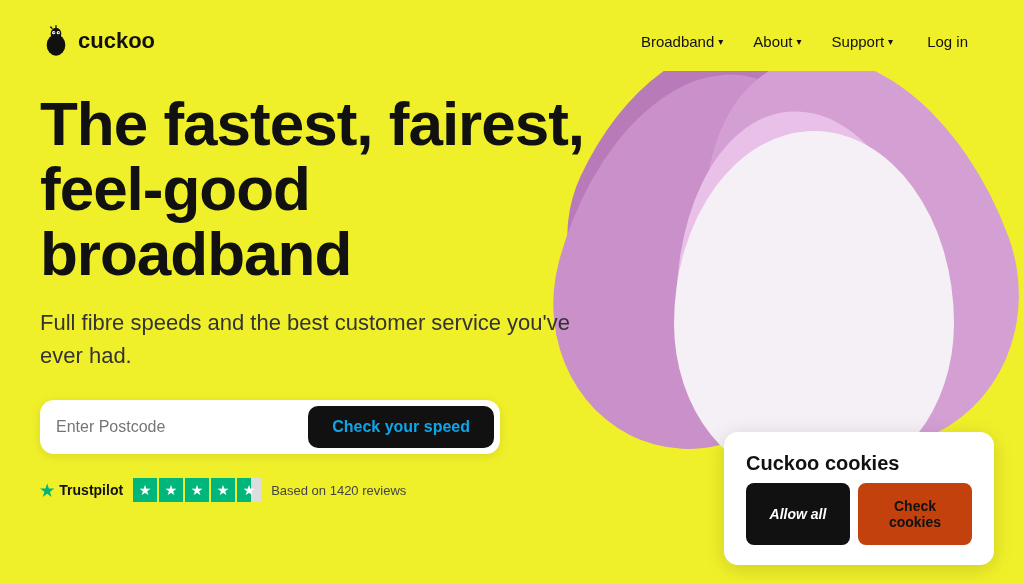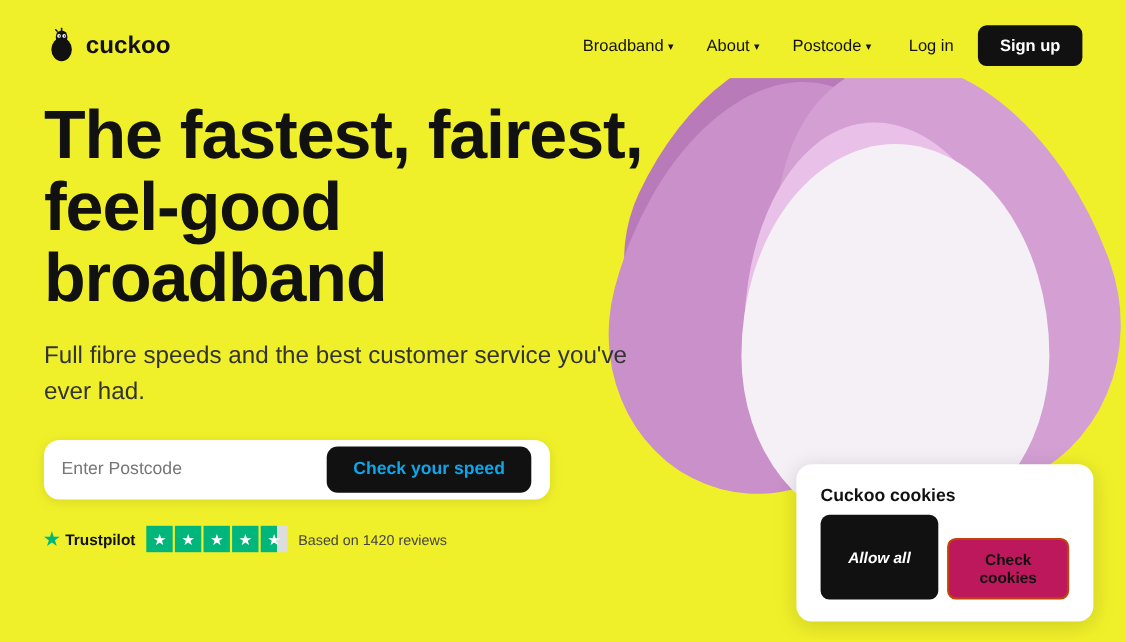--- a/index.html
+++ b/index.html
@@ -100,21 +100,21 @@
       font-size: 22px;
       color: #333;
       line-height: 1.5;
       margin-bottom: 28px;
     }
     .search-bar {
       display: flex;
       align-items: center;
       background: #fff;
       border-radius: 14px;
-      padding: 6px 17px 6px 16px;
+      padding: 6px 6px 6px 16px;
       max-width: 460px;
       box-shadow: 0 2px 12px rgba(0,0,0,0.1);
       margin-bottom: 24px;
     }
     .search-input {
       flex: 1;
       border: none;
       outline: none;
       font-size: 16px;
       color: #999;
@@ -230,21 +230,21 @@
       bottom: 30px;
       right: 30px;
       background: #fff;
       border-radius: 14px;
       padding: 20px 22px;
       width: 270px;
       box-shadow: 0 4px 20px rgba(0,0,0,0.15);
       z-index: 20;
     }
     .cookie-title {
-      font-size: 16px;
+      font-size: 20px;
       font-weight: 700;
       color: #111;
       margin-bottom: 8px;
     }
     .cookie-text {
       font-size: 13px;
       color: #555;
       line-height: 1.4;
       margin-bottom: 16px;
     }
@@ -259,29 +259,28 @@
       font-size: 14px;
       font-weight: 700;
       border: none;
       border-radius: 8px;
       cursor: pointer;
       flex: 1;
       font-style: italic;
     }
     .btn-check-cookies {
       padding: 10px 16px;
-      background: #be185d;
+      background: #c2410c;
       color: #111;
       font-size: 14px;
       font-weight: 600;
-      border: 2px solid #c2410c;
+      border: 5px solid #c2410c;
       border-radius: 8px;
       cursor: pointer;
       flex: 1;
-      margin-top: 21px;
     }
   </style>
 </head>
 <body>
 
 <nav>
   <div class="logo">
     <svg class="logo-icon" viewBox="0 0 40 48" fill="none" xmlns="http://www.w3.org/2000/svg">
       <ellipse cx="20" cy="30" rx="14" ry="16" fill="#111"></ellipse>
       <ellipse cx="20" cy="13" rx="8" ry="9" fill="#111"></ellipse>
@@ -298,25 +297,24 @@
   <div class="nav-links">
     <a class="nav-link">
       <span>Broadband</span>
       <span class="chevron">▾</span>
     </a>
     <a class="nav-link">
       <span>About</span>
       <span class="chevron">▾</span>
     </a>
     <a class="nav-link">
-      <span>Postcode</span>
+      <span>Support</span>
       <span class="chevron">▾</span>
     </a>
     <button class="btn-login">Log in</button>
-    <button class="btn-signup">Sign up</button>
   </div>
 </nav>
 
 <section class="hero">
 
   <div class="deco-container">
     <div class="petal petal-back"></div>
     <div class="petal petal-2"></div>
     <div class="petal petal-1"></div>
     <div class="petal petal-3"></div>

